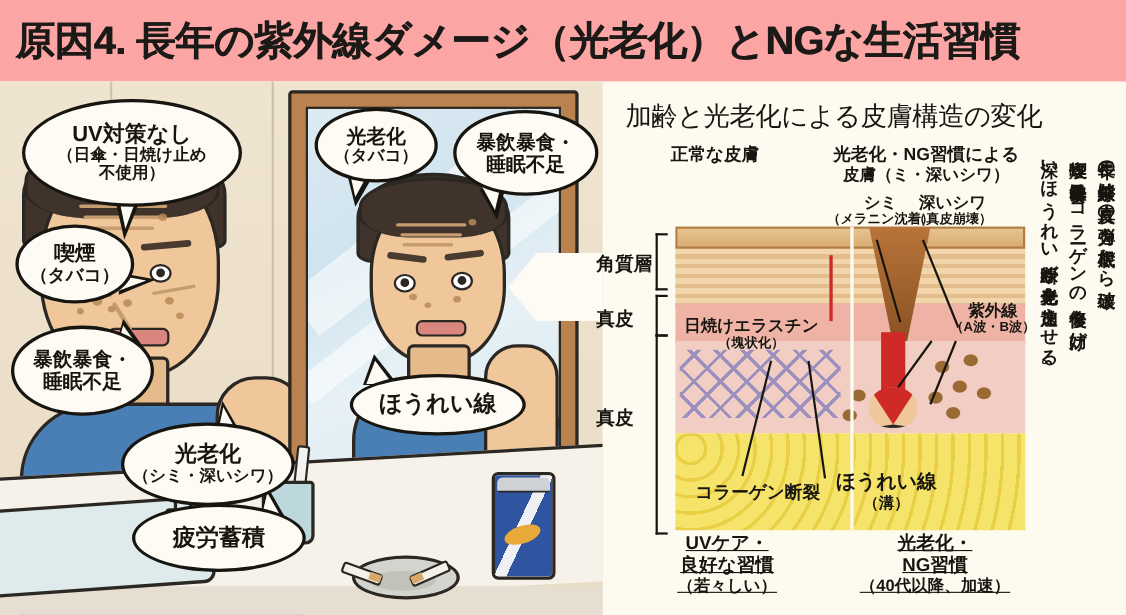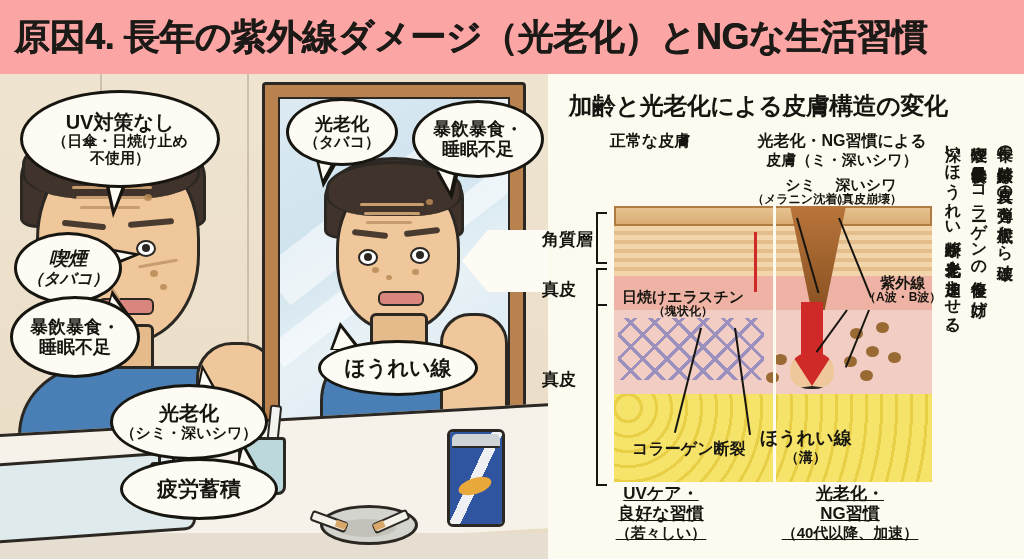--- a/index.html
+++ b/index.html
@@ -115,21 +115,21 @@
   .bub .l2,.bub .l3{font-weight:bold;white-space:nowrap;}
   .tail{position:absolute;width:0;height:0;z-index:29;}
 
   
   .panel{
     position:absolute;left:548px;top:78px;width:476px;height:481px;
     background:#fdfaef;
   }
   .panel-title{
     position:absolute;left:8px;top:12px;width:404px;text-align:center;
-    font-size:24px;font-weight:bold;color:#17150f;white-space:nowrap;
+    font-size:24px;font-weight:normal;color:#17150f;white-space:nowrap;
     letter-spacing:-0.5px;
   }
   .col-head{position:absolute;text-align:center;font-weight:bold;color:#17150f;line-height:1.18;}
   .col-head .a{font-size:16px;white-space:nowrap;}
   .col-head .b{font-size:15px;white-space:nowrap;}
 
   .diagram{
     position:absolute;left:66px;top:128px;width:318px;height:276px;
   }
   .blk{position:absolute;left:0;width:100%;}
@@ -276,21 +276,21 @@
   </div>
 
   <div class="bub" style="left:20px;top:90px;width:200px;height:98px;">
     <div class="l1" style="font-size:20px;">UV対策なし</div>
     <div class="l2" style="font-size:15px;">（日傘・日焼け止め</div>
     <div class="l3" style="font-size:15px;">不使用）</div>
   </div>
   <div class="tail" style="left:104px;top:178px;border-left:9px solid transparent;border-right:16px solid transparent;border-top:40px solid #17150f;"></div>
   <div class="tail" style="left:107px;top:175px;border-left:7px solid transparent;border-right:12px solid transparent;border-top:33px solid #fdfbf4;"></div>
 
-  <div class="bub" style="left:14px;top:232px;width:108px;height:72px;font-style:italic;">
+  <div class="bub" style="left:14px;top:204px;width:108px;height:72px;">
     <div class="l1" style="font-size:19px;">喫煙</div>
     <div class="l2" style="font-size:16px;">（タバコ）</div>
   </div>
   <div class="tail" style="left:108px;top:248px;border-top:6px solid transparent;border-bottom:14px solid transparent;border-left:34px solid #17150f;"></div>
   <div class="tail" style="left:106px;top:250px;border-top:5px solid transparent;border-bottom:10px solid transparent;border-left:27px solid #fdfbf4;"></div>
 
   <div class="bub" style="left:10px;top:296px;width:130px;height:82px;">
     <div class="l1" style="font-size:18px;">暴飲暴食・</div>
     <div class="l2" style="font-size:18px;">睡眠不足</div>
   </div>

